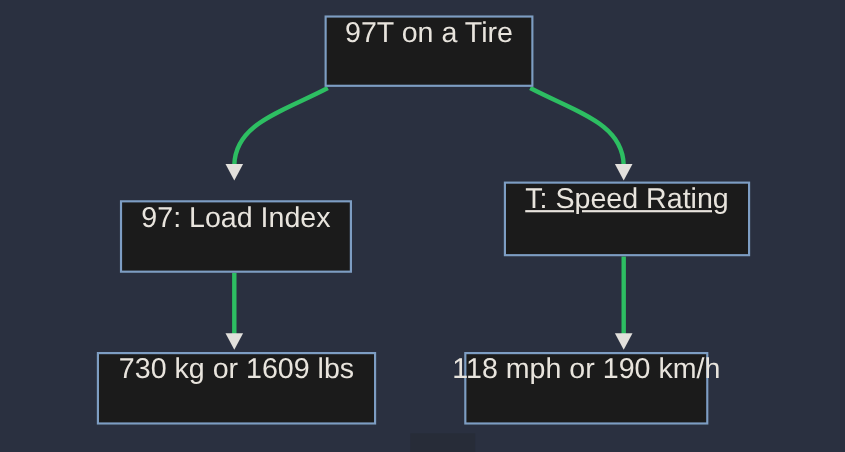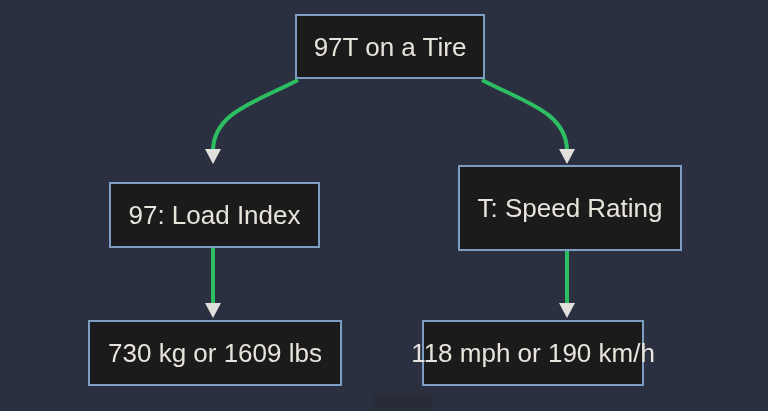--- a/index.html
+++ b/index.html
@@ -37,27 +37,27 @@
   }
   .node {
     position: absolute;
     box-sizing: border-box;
     background: var(--node-fill, #1b1b1b);
     border: 2px solid var(--node-border, #7d9dc3);
     color: var(--text, #e8e4dd);
     font-size: 26px;
     line-height: 1;
     display: flex;
-    align-items: center;
+    align-items: flex-start;
     justify-content: center;
     white-space: nowrap;
   }
   .node-root         { left: 295px; top: 14px;  width: 190px; height: 65px; }
   .node-load-index   { left: 109px; top: 182px; width: 211px; height: 66px; }
-  .node-speed-rating { left: 458px; top: 165px; width: 224px; height: 86px; }
+  .node-speed-rating { left: 458px; top: 165px; width: 224px; height: 68px; text-decoration: underline; }
   .node-load-value   { left: 88px;  top: 320px; width: 254px; height: 66px; }
   .node-speed-value  { left: 422px; top: 320px; width: 222px; height: 66px; }
   .partial-element {
     position: absolute;
     left: 373px;
     top: 394px;
     width: 59px;
     height: 17px;
     background: #272c38;
   }

